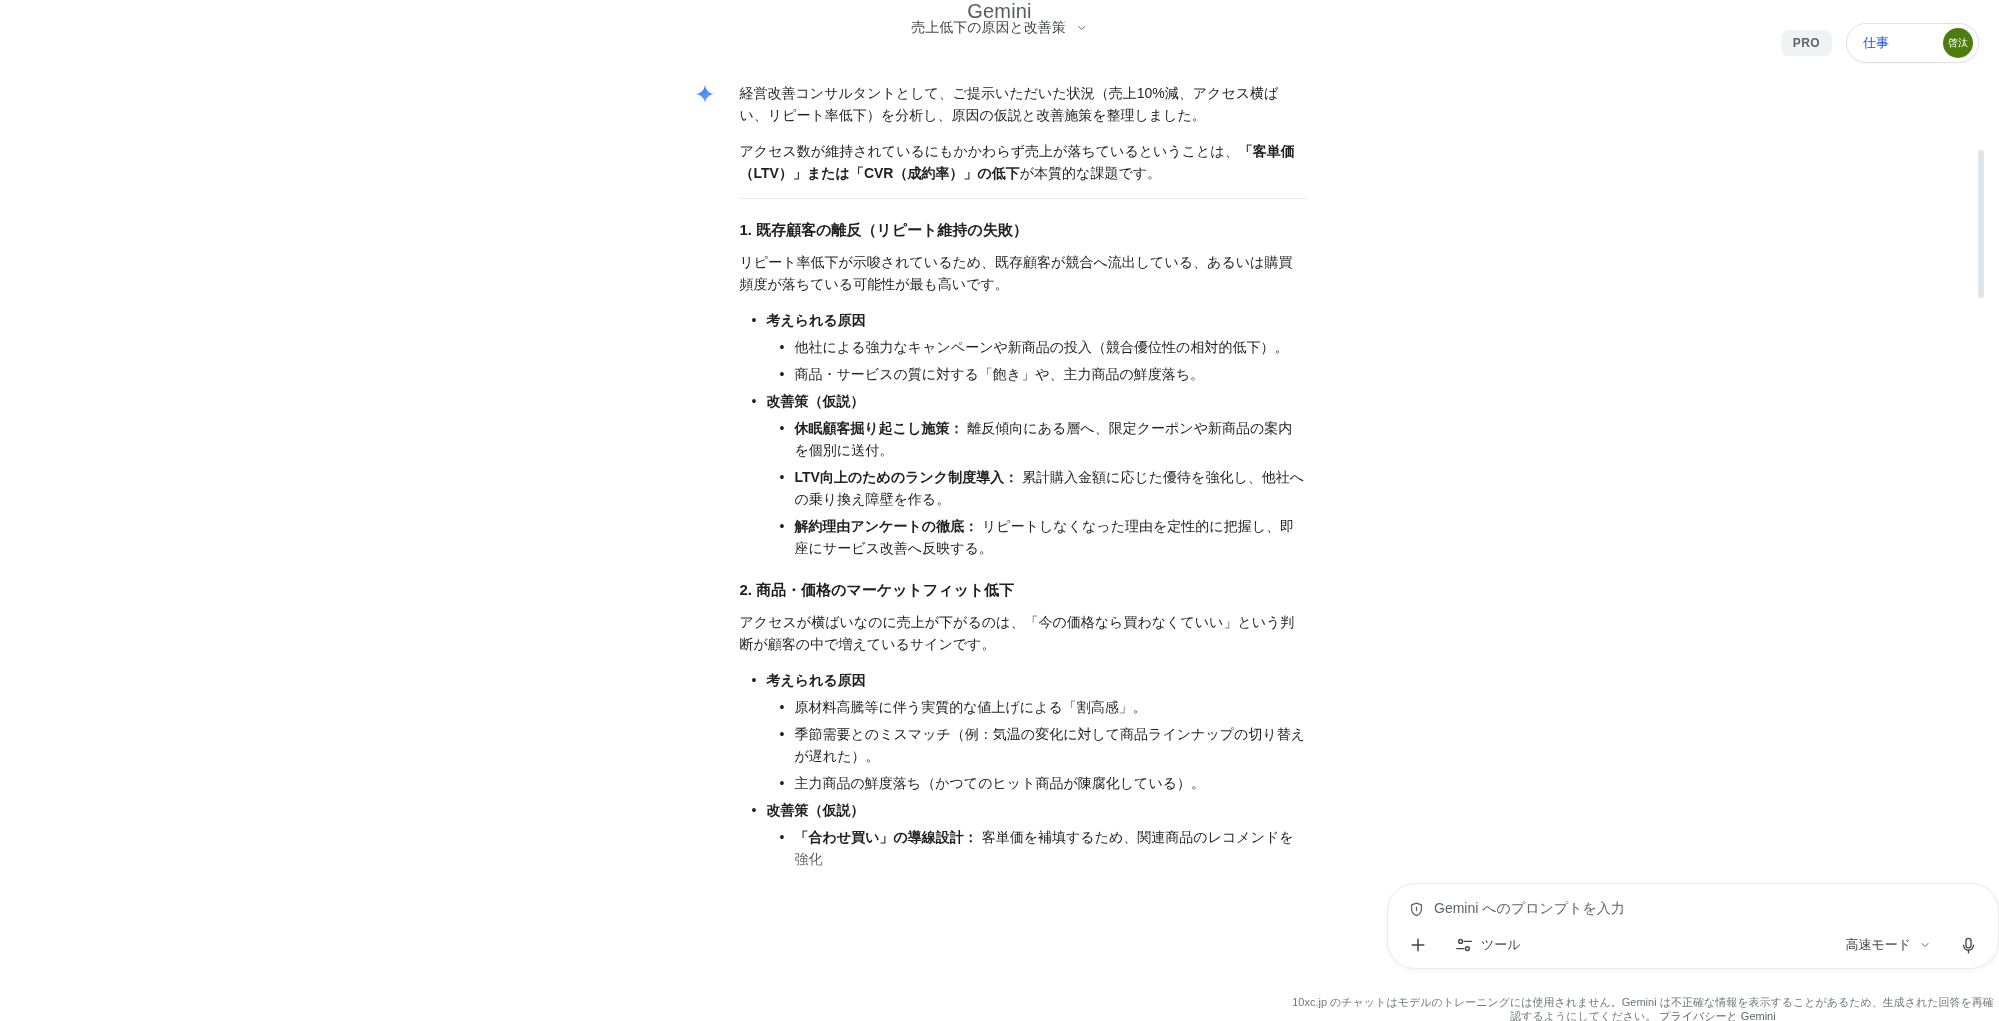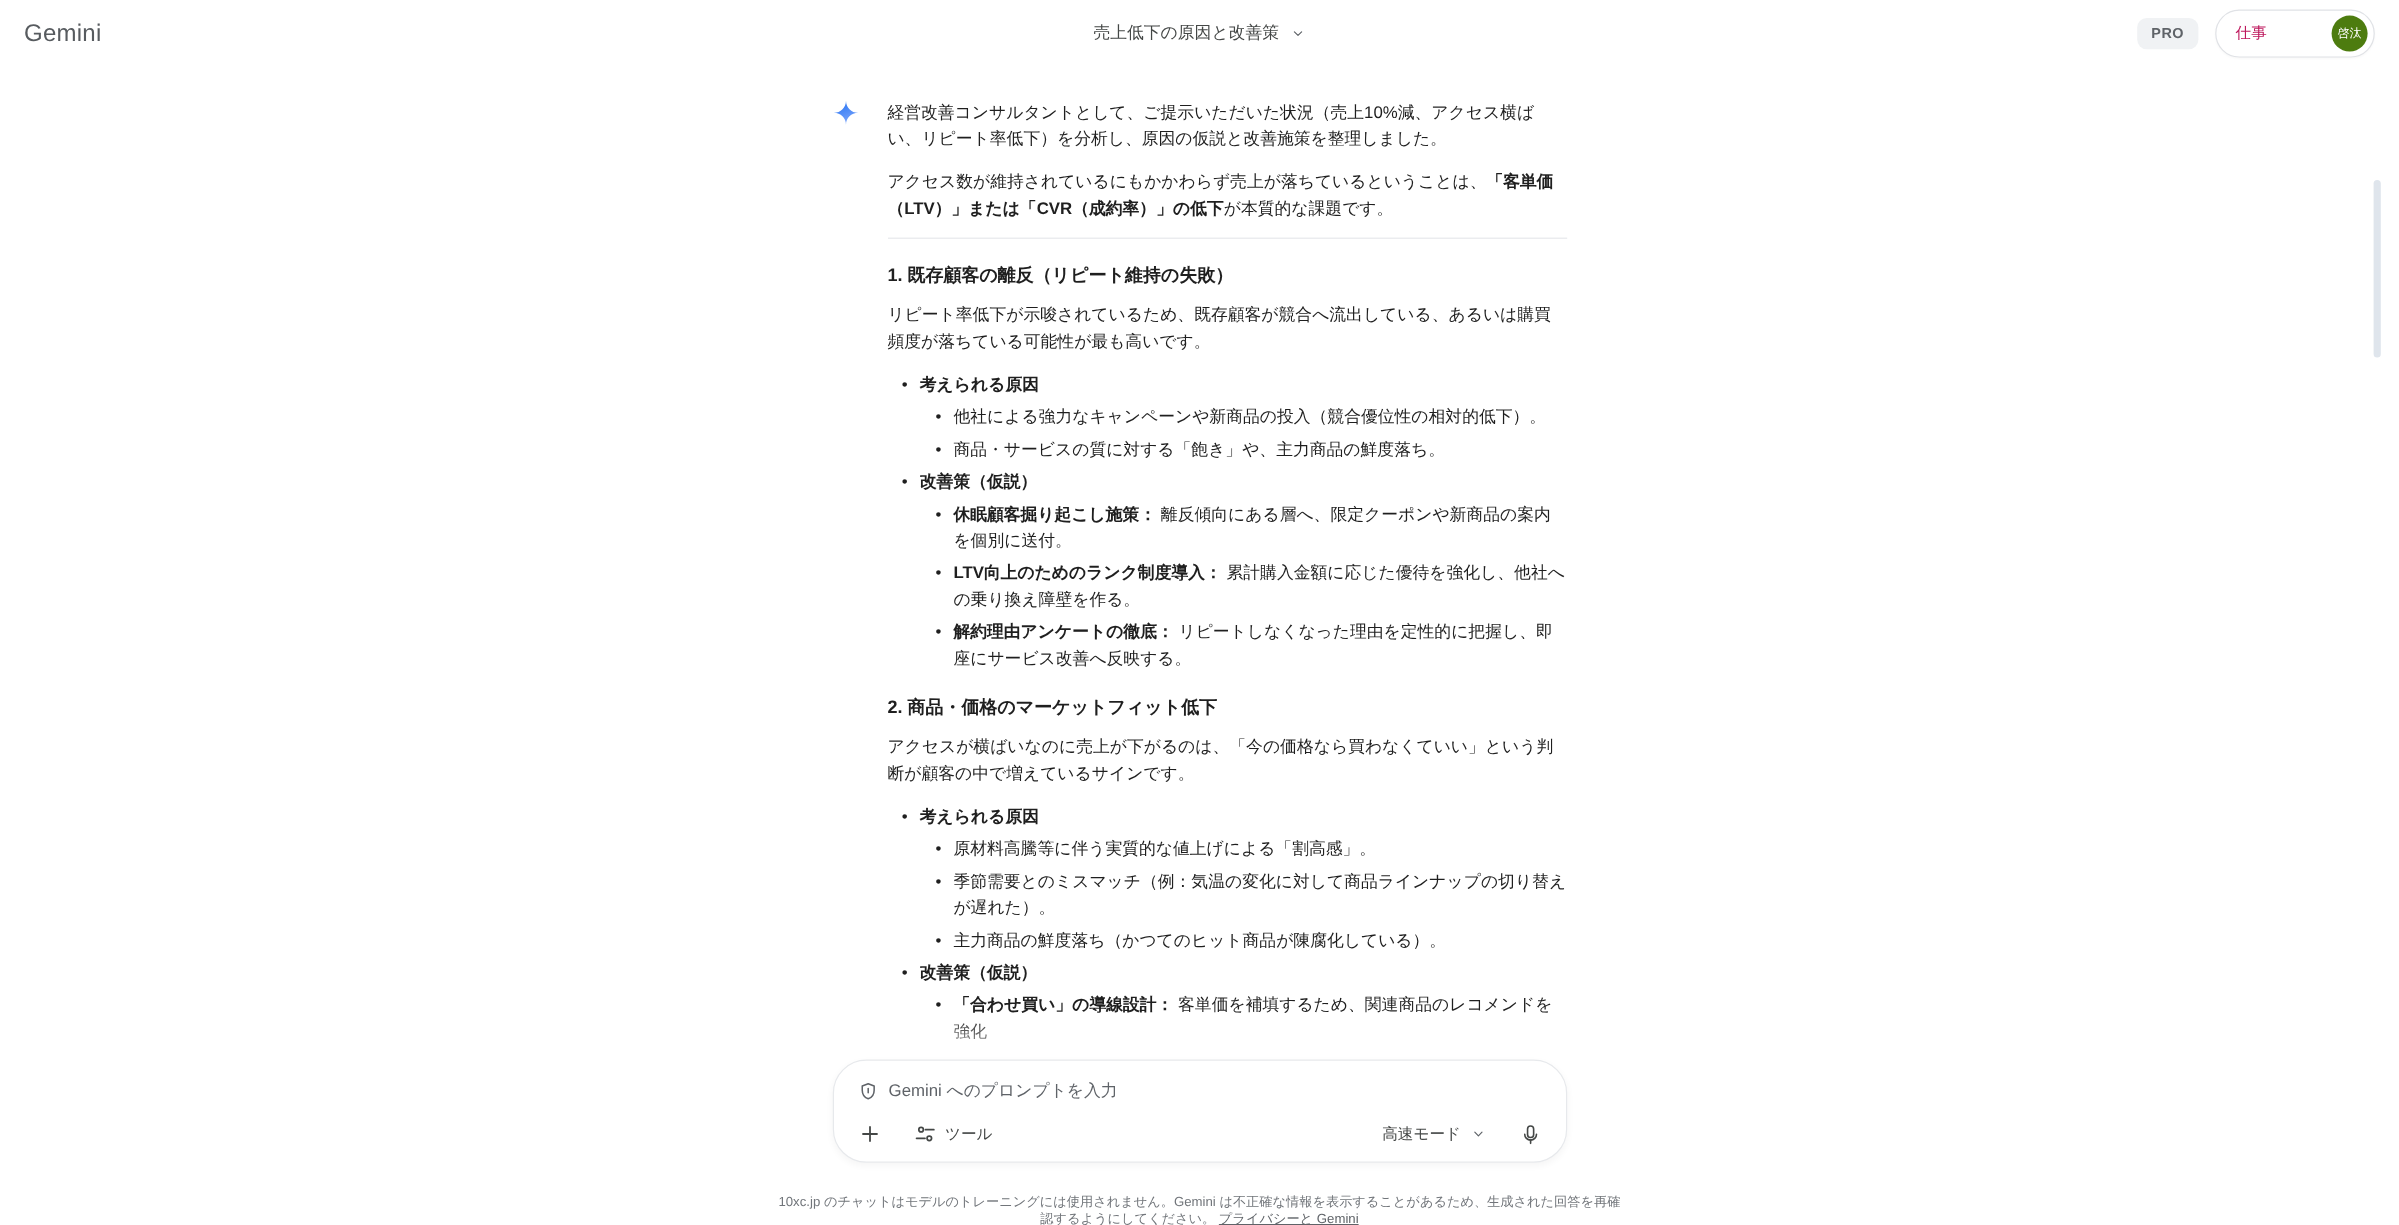--- a/index.html
+++ b/index.html
@@ -9,41 +9,41 @@
     position: relative; overflow: hidden;
     background: #ffffff;
     font-family: "Liberation Sans", "DejaVu Sans", sans-serif;
     color: #1f1f1f;
   }
 
   
   .header {
     position: absolute; top: 0; left: 0; right: 0; height: 56px;
     display: flex; align-items: center;
-    padding: 0 20px; background: #fff; z-index: 20;
+    padding: 0 20px; background: #fff; z-index: 20; flex-direction: column;
   }
   .logo { font-size: 20px; color: #575b5f; letter-spacing: .2px; cursor: pointer; }
   .chat-title-wrap {
     position: absolute; left: 50%; top: 50%; transform: translate(-50%,-50%);
     display: flex; align-items: center; gap: 10px; cursor: pointer;
   }
   .chat-title { font-size: 14px; color: #444746; }
   .chev { width: 12px; height: 12px; stroke: #5f6368; fill: none; stroke-width: 2; stroke-linecap: round; stroke-linejoin: round; }
   .header-right { margin-left: auto; display: flex; align-items: center; gap: 14px; justify-content: space-between; }
   .pro-badge {
     background: #f0f2f4; color: #5f6368; font-size: 12px; font-weight: 700;
     letter-spacing: .4px; padding: 6px 12px; border-radius: 8px;
   }
   .account-pill {
     display: flex; align-items: center; gap: 10px;
     border: 1px solid #e0e2e6; border-radius: 999px;
     padding: 4px 5px 4px 16px; background: #fff; cursor: pointer;
     box-shadow: 0 1px 2px rgba(0,0,0,.03);
   }
-  .workspace-label { font-size: 13px; color: #be185d; }
+  .workspace-label { font-size: 13px; color: #1d4ed8; }
   .avatar {
     width: 30px; height: 30px; border-radius: 50%;
     background: #4d7c0f; color: #fff; font-size: 10px; font-weight: 400;
     display: flex; align-items: center; justify-content: center; cursor: pointer; margin-left: 44px;
   }
 
   
   .main { position: absolute; top: 56px; left: 0; right: 0; bottom: 0; overflow: hidden; }
   .conversation { width: 612px; margin: 0 auto; padding-top: 26px; }
   .message { display: flex; align-items: flex-start; gap: 24px; }
@@ -56,21 +56,21 @@
   ul { list-style: none; margin: 8px 0 10px; padding: 0; }
   ul > li { position: relative; padding-left: 27px; margin-bottom: 5px; }
   ul > li::before { content: "\2022"; position: absolute; left: 12px; top: 0; color: #1f1f1f; }
   ul ul { margin: 5px 0 0; }
   ul ul > li { padding-left: 28px; margin-bottom: 5px; }
   ul ul > li::before { left: 13px; }
 
   
   .bottom-area {
     position: absolute; left: 0; right: 0; bottom: 0; height: 176px; z-index: 10;
-    display: flex; flex-direction: column; align-items: center;
+    display: flex; flex-direction: column; align-items: flex-end;
     background: linear-gradient(to bottom, rgba(255,255,255,0) 0, #ffffff 50px);
     padding-top: 38px;
   }
   .composer {
     width: 612px; background: #fff;
     border: 1px solid #e7e9ec; border-radius: 28px;
     padding: 16px 20px 13px;
     box-shadow: 0 2px 6px rgba(0,0,0,.04);
   }
   .composer-top { display: flex; align-items: center; gap: 9px; cursor: text; }

